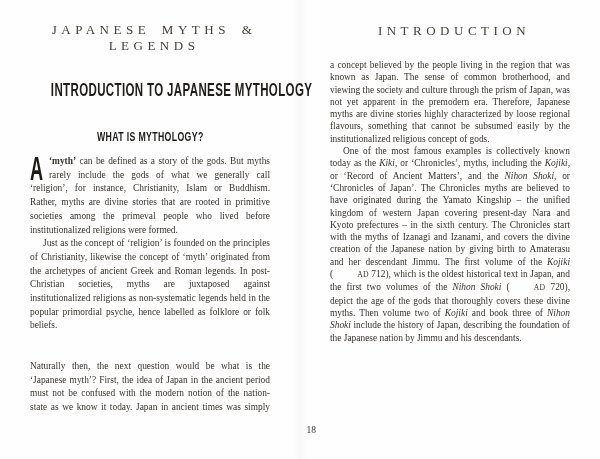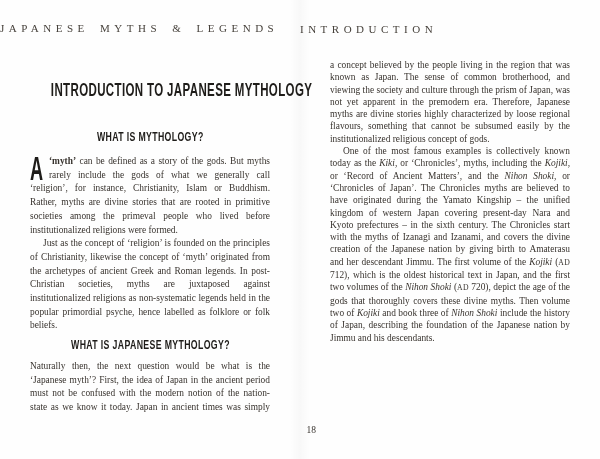--- a/index.html
+++ b/index.html
@@ -6,22 +6,22 @@
   .spread {
     position:relative; width:600px; height:459px; background:#fefefe;
     font-family:"Liberation Serif","DejaVu Serif",serif; color:#38332e;
     overflow:hidden;
   }
   .page { position:absolute; top:0; width:300px; height:459px; }
   .page.left  { left:0; }
   .page.right { left:300px;text-decoration:underline; }
 
   .running-header {
-    position:absolute; left:0; width:100%; text-align:left;
-    font-size:11px; letter-spacing:4.5px; padding-left:0;
+    position:absolute; left:0; width:100%; text-align:center;
+    font-size:13px; letter-spacing:4.5px; padding-left:8px;
     box-sizing:border-box; word-spacing:4px; color:#46413b;
     text-transform:uppercase;
   }
   .page.left  .running-header { top:22px; }
   .page.right .running-header { top:23px; }
 
   .display { 
     position:absolute; left:0; width:100%; text-align:center;
     font-family:"Liberation Sans","DejaVu Sans",sans-serif;
     font-weight:700; color:#1e1c19; white-space:nowrap;
@@ -53,21 +53,21 @@
   p.indent { text-indent:13px; }
   p.cont-next { text-align-last:justify; }
 
   .dropcap {
     float:left; width:17px; height:26px; overflow:visible;
     font-family:"Liberation Sans","DejaVu Sans",sans-serif;
     font-weight:700; font-size:33px; line-height:26px; color:#1e1c19;
     transform:scaleX(0.55); transform-origin:left bottom;
     margin:1px 2px 0 0;
   }
-  .sc { font-size:0.82em; letter-spacing:0.3px; }
+  .sc { font-size:0.82em; letter-spacing:0.3px;padding-left:24px; }
 
   .page-number {
     position:absolute; left:16px; width:100%; text-align:right;
     font-size:9.5px; color:#38332e;
   }
   .page.left  .page-number { top:425px; }
   .page.right .page-number { top:427px; }
 
   .gutter {
     position:absolute; left:290px; top:0; width:20px; height:459px;
@@ -89,23 +89,20 @@
 
     <div class="display sec-heading heading-what-myth">
       <span class="inner">WHAT IS MYTHOLOGY?</span>
     </div>
 
     <div class="bodyblock lp-block1">
       <p><span class="dropcap">A</span><span style="font-weight: 700;">‘myth’</span><span> can be defined as a story of the gods. But myths rarely include the gods of what we generally call ‘religion’, for instance, Christianity, Islam or Buddhism. Rather, myths are divine stories that are rooted in primitive societies among the primeval people who lived before institutionalized religions were formed.</span></p>
       <p class="indent"><span>Just as the concept of ‘religion’ is founded on the principles of Christianity, likewise the concept of ‘myth’ originated from the archetypes of ancient Greek and Roman legends. In post-Christian societies, myths are juxtaposed against institutionalized religions as non-systematic legends held in the popular primordial psyche, hence labelled as folklore or folk beliefs.</span></p>
     </div>
 
-    <div class="display sec-heading heading-what-jmyth">
-      <span class="inner">WHAT IS JAPANESE MYTHOLOGY?</span>
-    </div>
 
     <div class="bodyblock lp-block2">
       <p class="cont-next"><span>Naturally then, the next question would be what is the ‘Japanese myth’? First, the idea of Japan in the ancient period must not be confused with the modern notion of the nation-state as we know it today. Japan in ancient times was simply</span></p>
     </div>
 
     <div class="page-number">18</div>
   </div>
 
   <div class="page right">
     <div class="running-header">INTRODUCTION</div>

